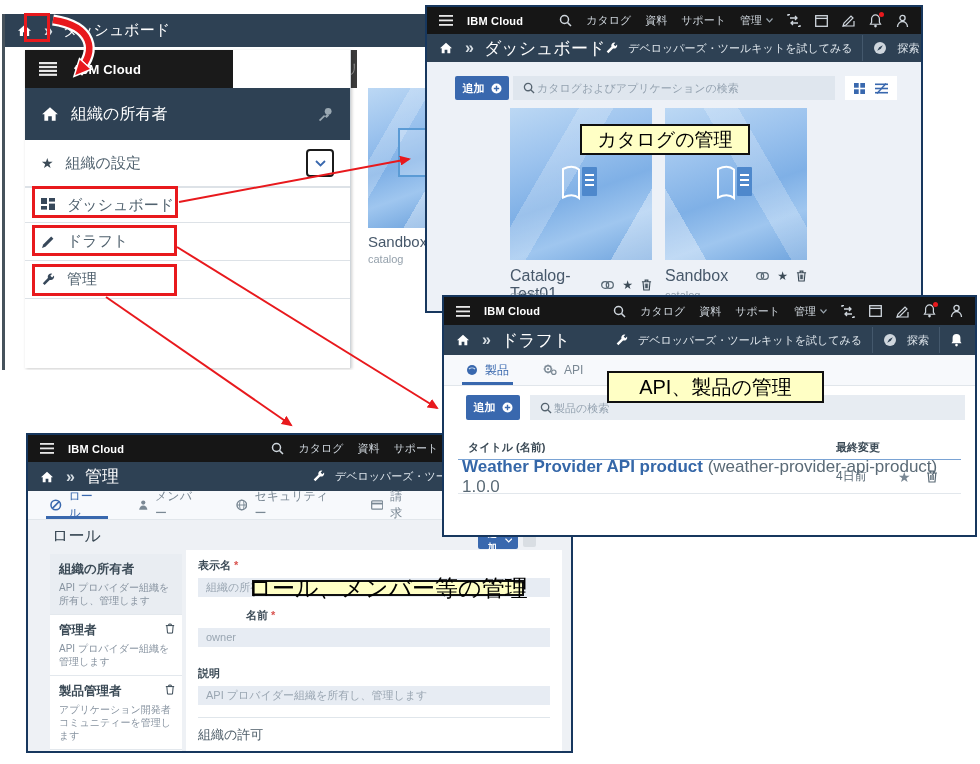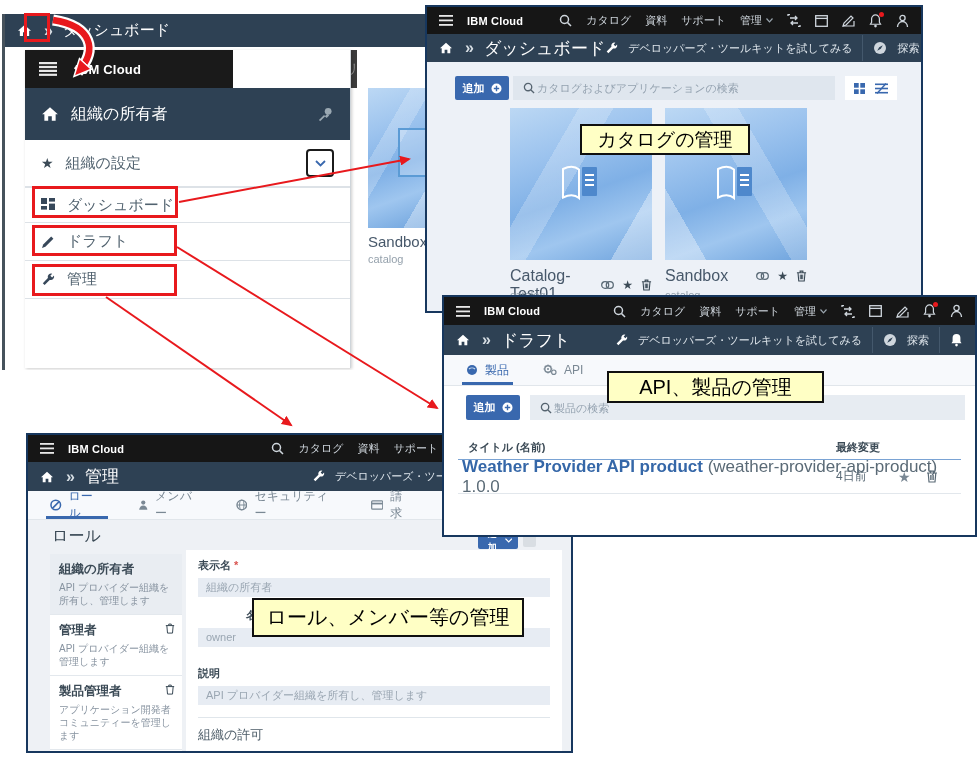--- a/index.html
+++ b/index.html
@@ -490,21 +490,21 @@
               <span class="ckb">✓</span>
               <span class="cklabel">表示</span>
             </span>
 
           </div>
         </div>
 
       </div>
     </div>
 
-    <div class="note" style="left:224px;top:163px;width:272px;height:39px;font-size:20px;">ロール、メンバー等の管理</div>
+    <div class="note" style="left:224px;top:145px;width:272px;height:16px;font-size:23px;">ロール、メンバー等の管理</div>
   </div>
 
   <div class="win" style="left:442px;top:295px;width:535px;height:242px;z-index:4;">
     <div class="bar-black" style="top:0;height:28px;">
       <span>
         <svg width="14" height="11" viewBox="0 0 14 11">
             <rect y="0" width="14" height="1.8" fill="#e8e8e8"></rect>
             <rect y="4.5" width="14" height="1.8" fill="#e8e8e8"></rect>
             <rect y="9" width="14" height="1.8" fill="#e8e8e8"></rect>
           </svg>

